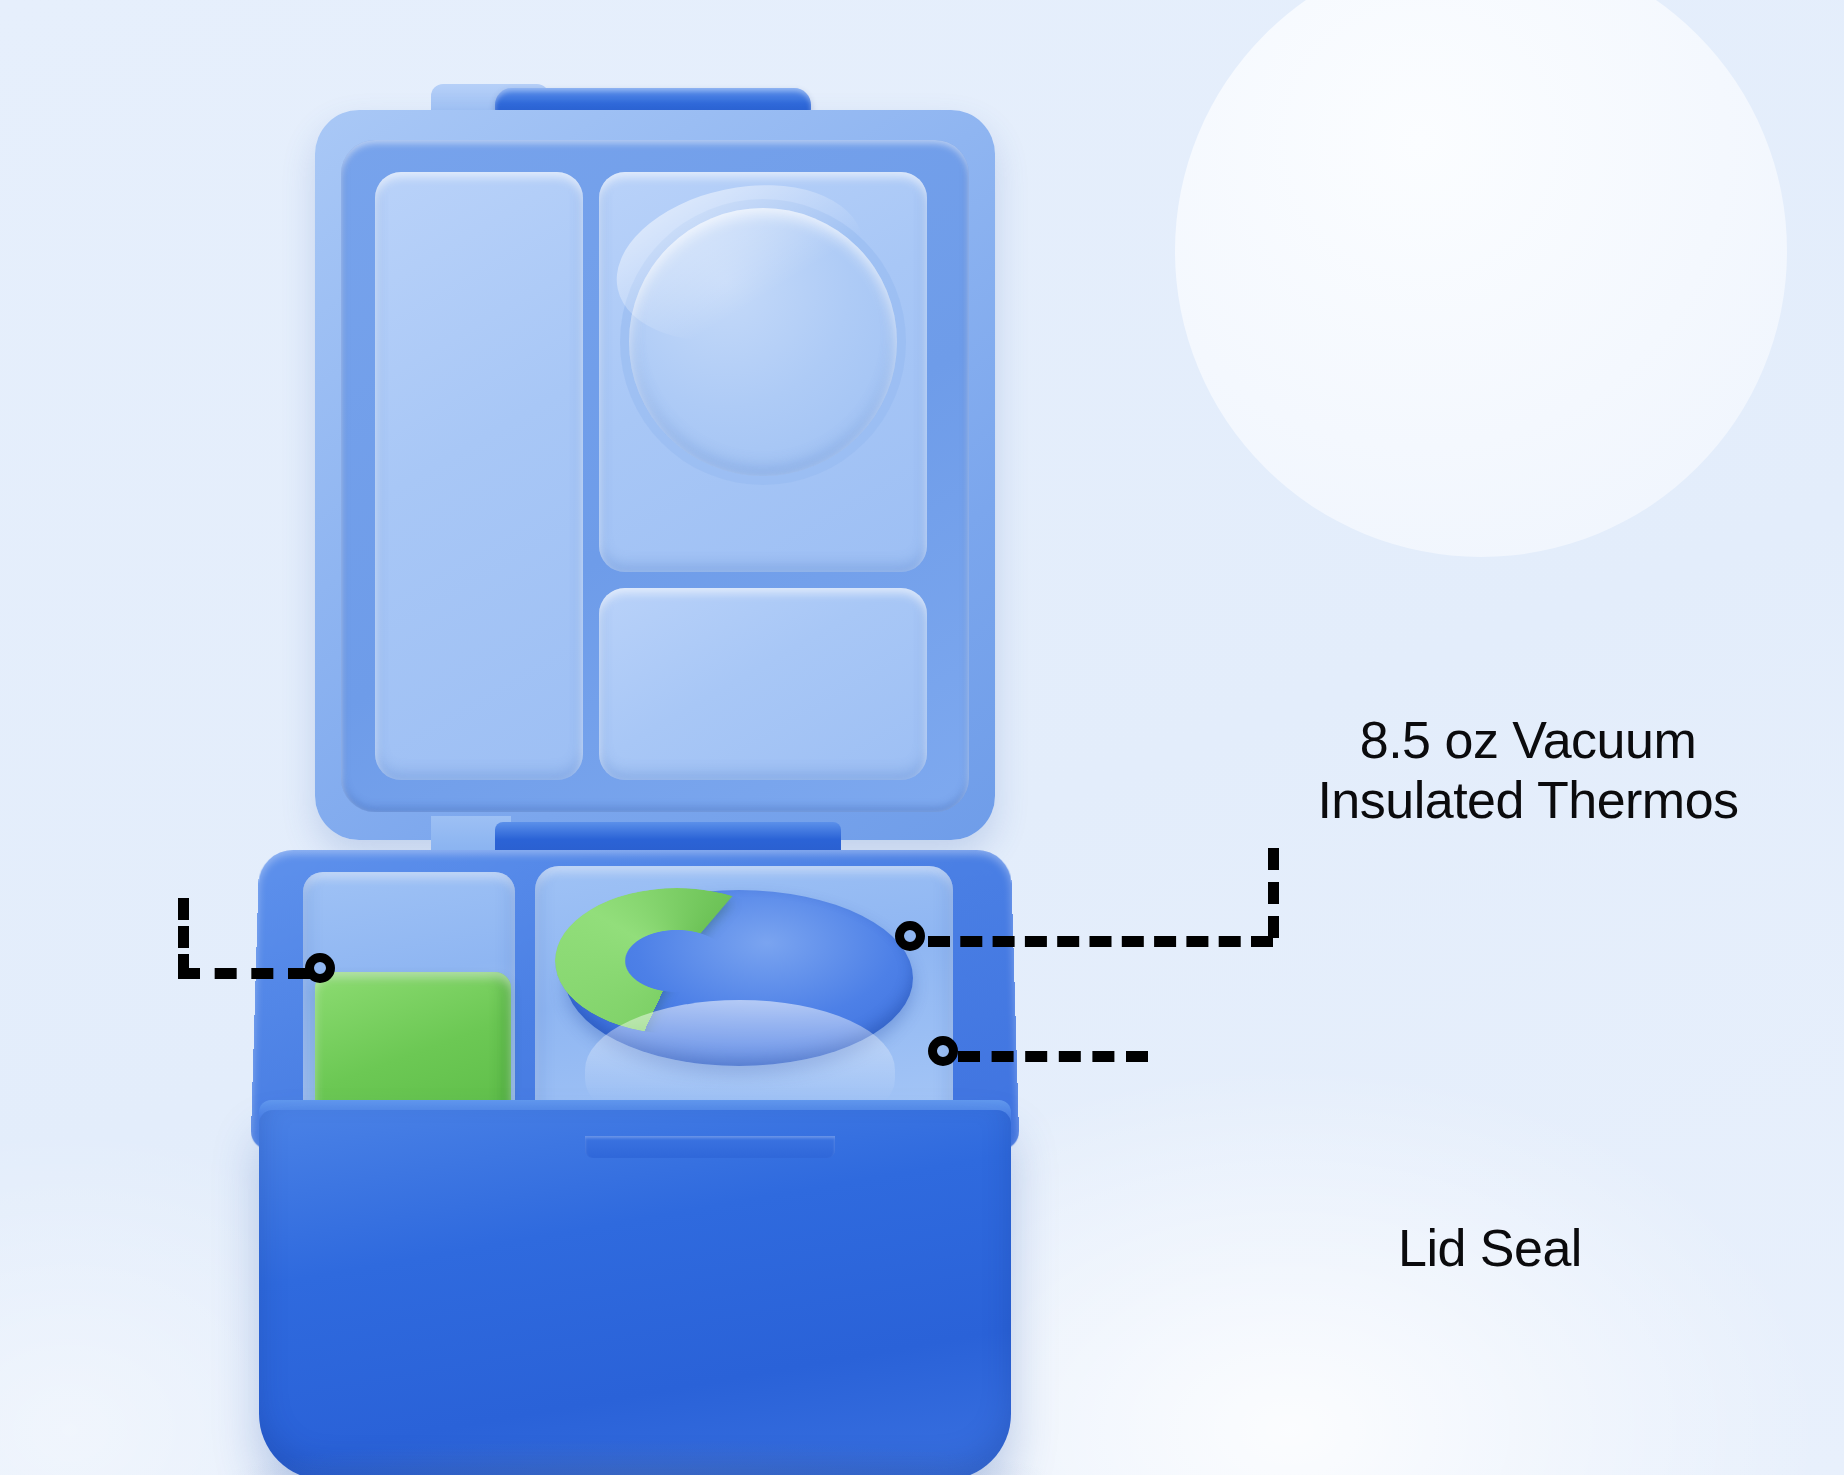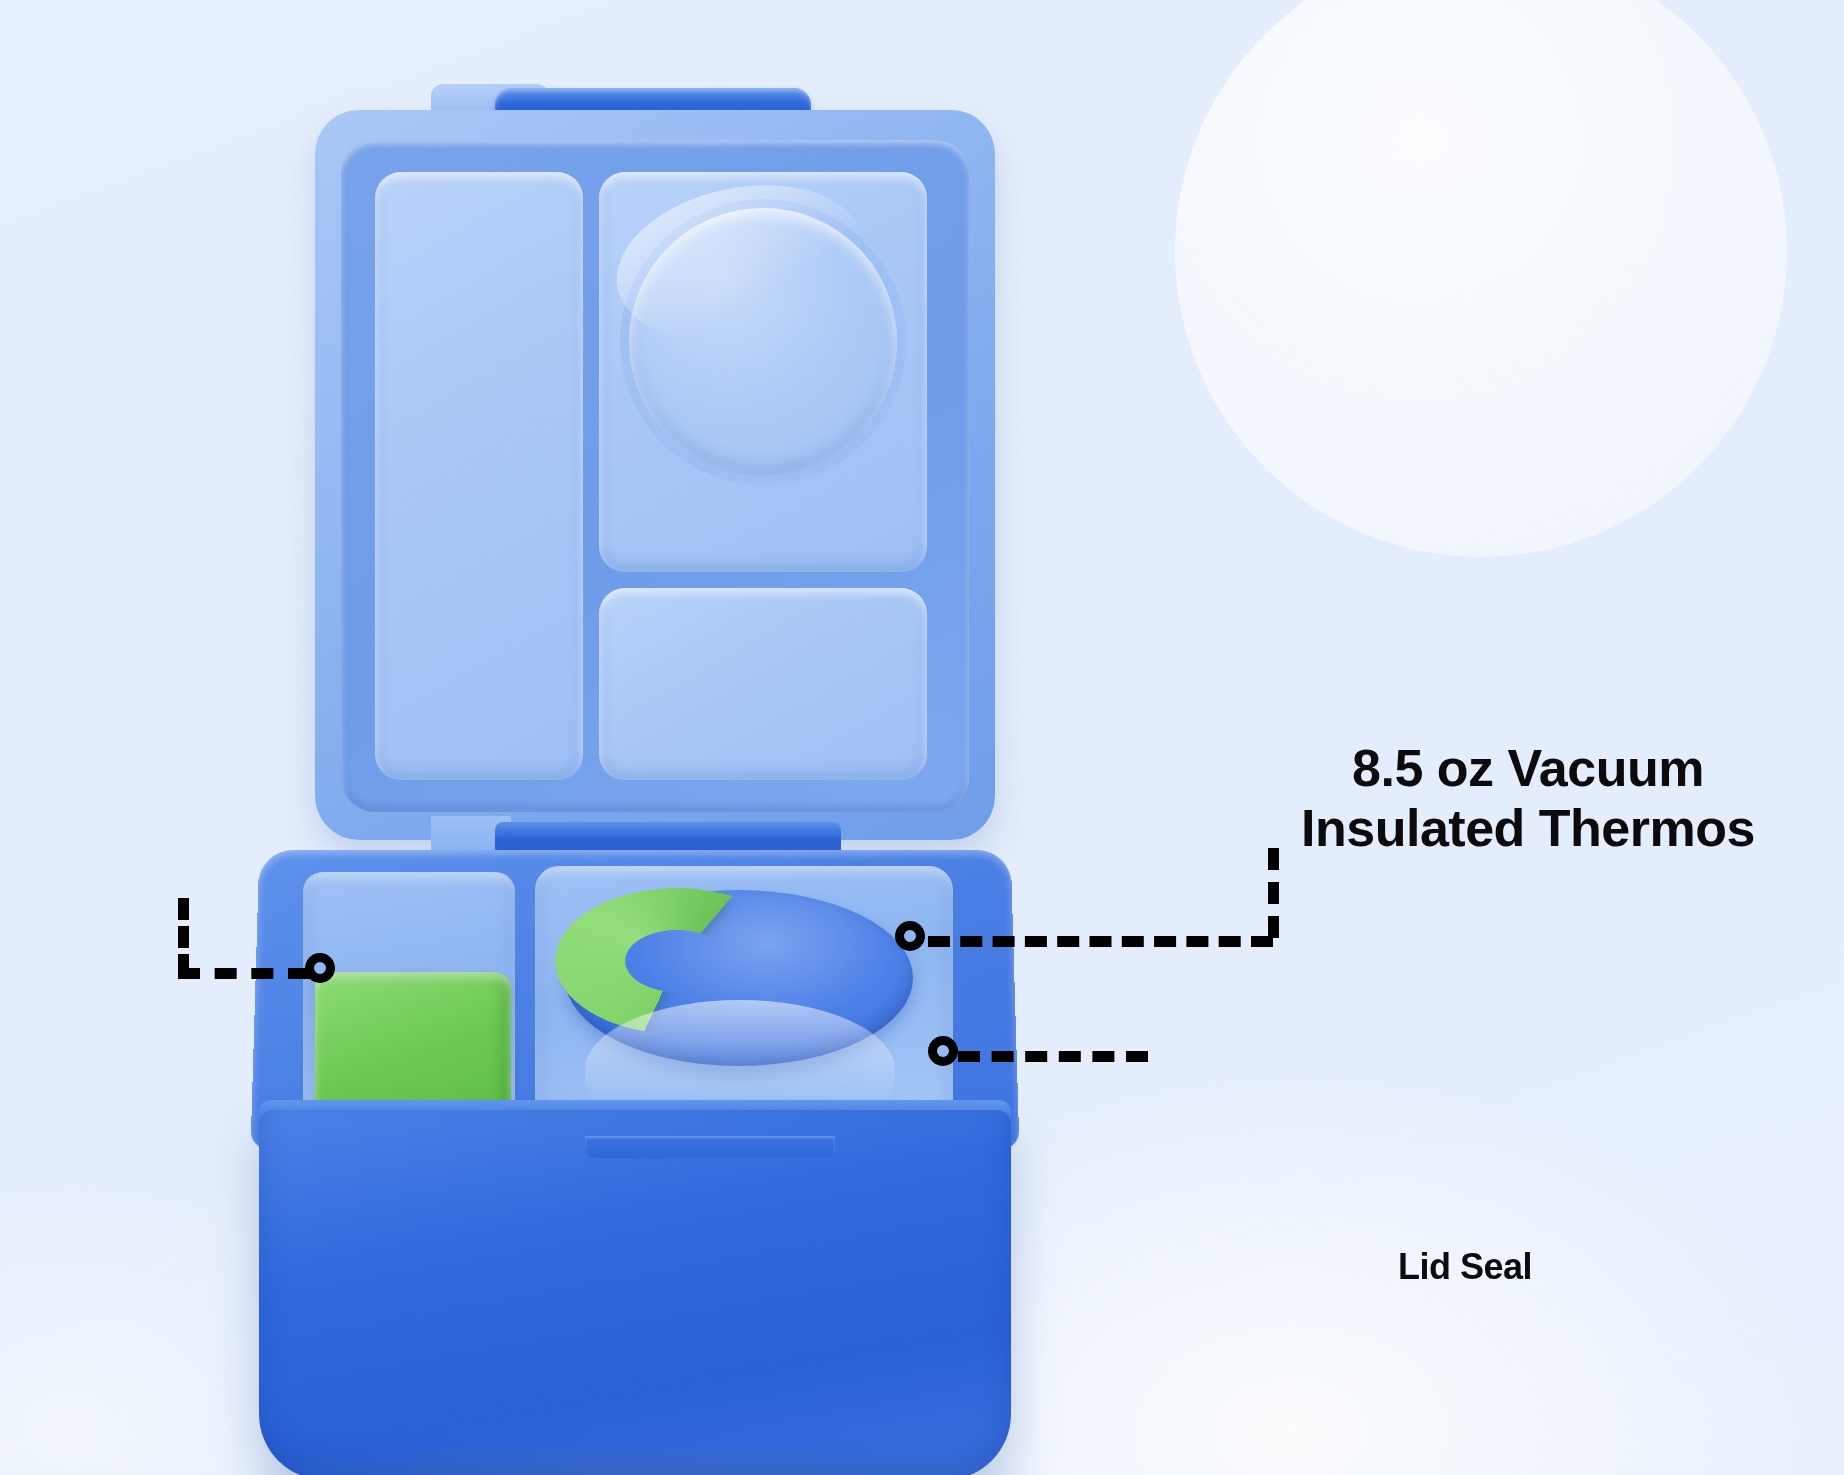--- a/index.html
+++ b/index.html
@@ -125,26 +125,26 @@
     background:linear-gradient(180deg,#3b73e1,#2f67d9);
     box-shadow:inset 0 2px 3px rgba(255,255,255,.25);
   }
   .base-shadow{
     position:absolute;left:-30px;top:1330px;width:830px;height:70px;border-radius:50%;
     background:radial-gradient(ellipse at center, rgba(90,120,175,.28) 0%, rgba(90,120,175,0) 70%);
   }
 
   
   .label{
-    position:absolute;color:#0b0b0d;font-weight:700;letter-spacing:-.5px;
-    line-height:1.16;white-space:pre-line;margin-top:28px;
+    position:absolute;color:#0b0b0d;font-weight:400;letter-spacing:-.5px;
+    line-height:1.16;white-space:pre-line;
   }
   #label-divider{left:36px;top:775px;width:300px;text-align:center;font-size:52px;}
   #label-thermos{left:1278px;top:710px;width:500px;text-align:center;font-size:52px;}
-  #label-lidseal{left:1398px;top:1218px;font-size:36px;}
+  #label-lidseal{left:1398px;top:1218px;font-size:52px;}
 
   .dash-h{position:absolute;height:0;border-top:11px dashed #000;}
   .dash-v{position:absolute;width:0;border-left:11px dashed #000;}
   .ring{
     position:absolute;width:30px;height:30px;border-radius:50%;
     border:9px solid #000;background:transparent;box-sizing:border-box;
   }
 </style>
 </head>
 <body>

